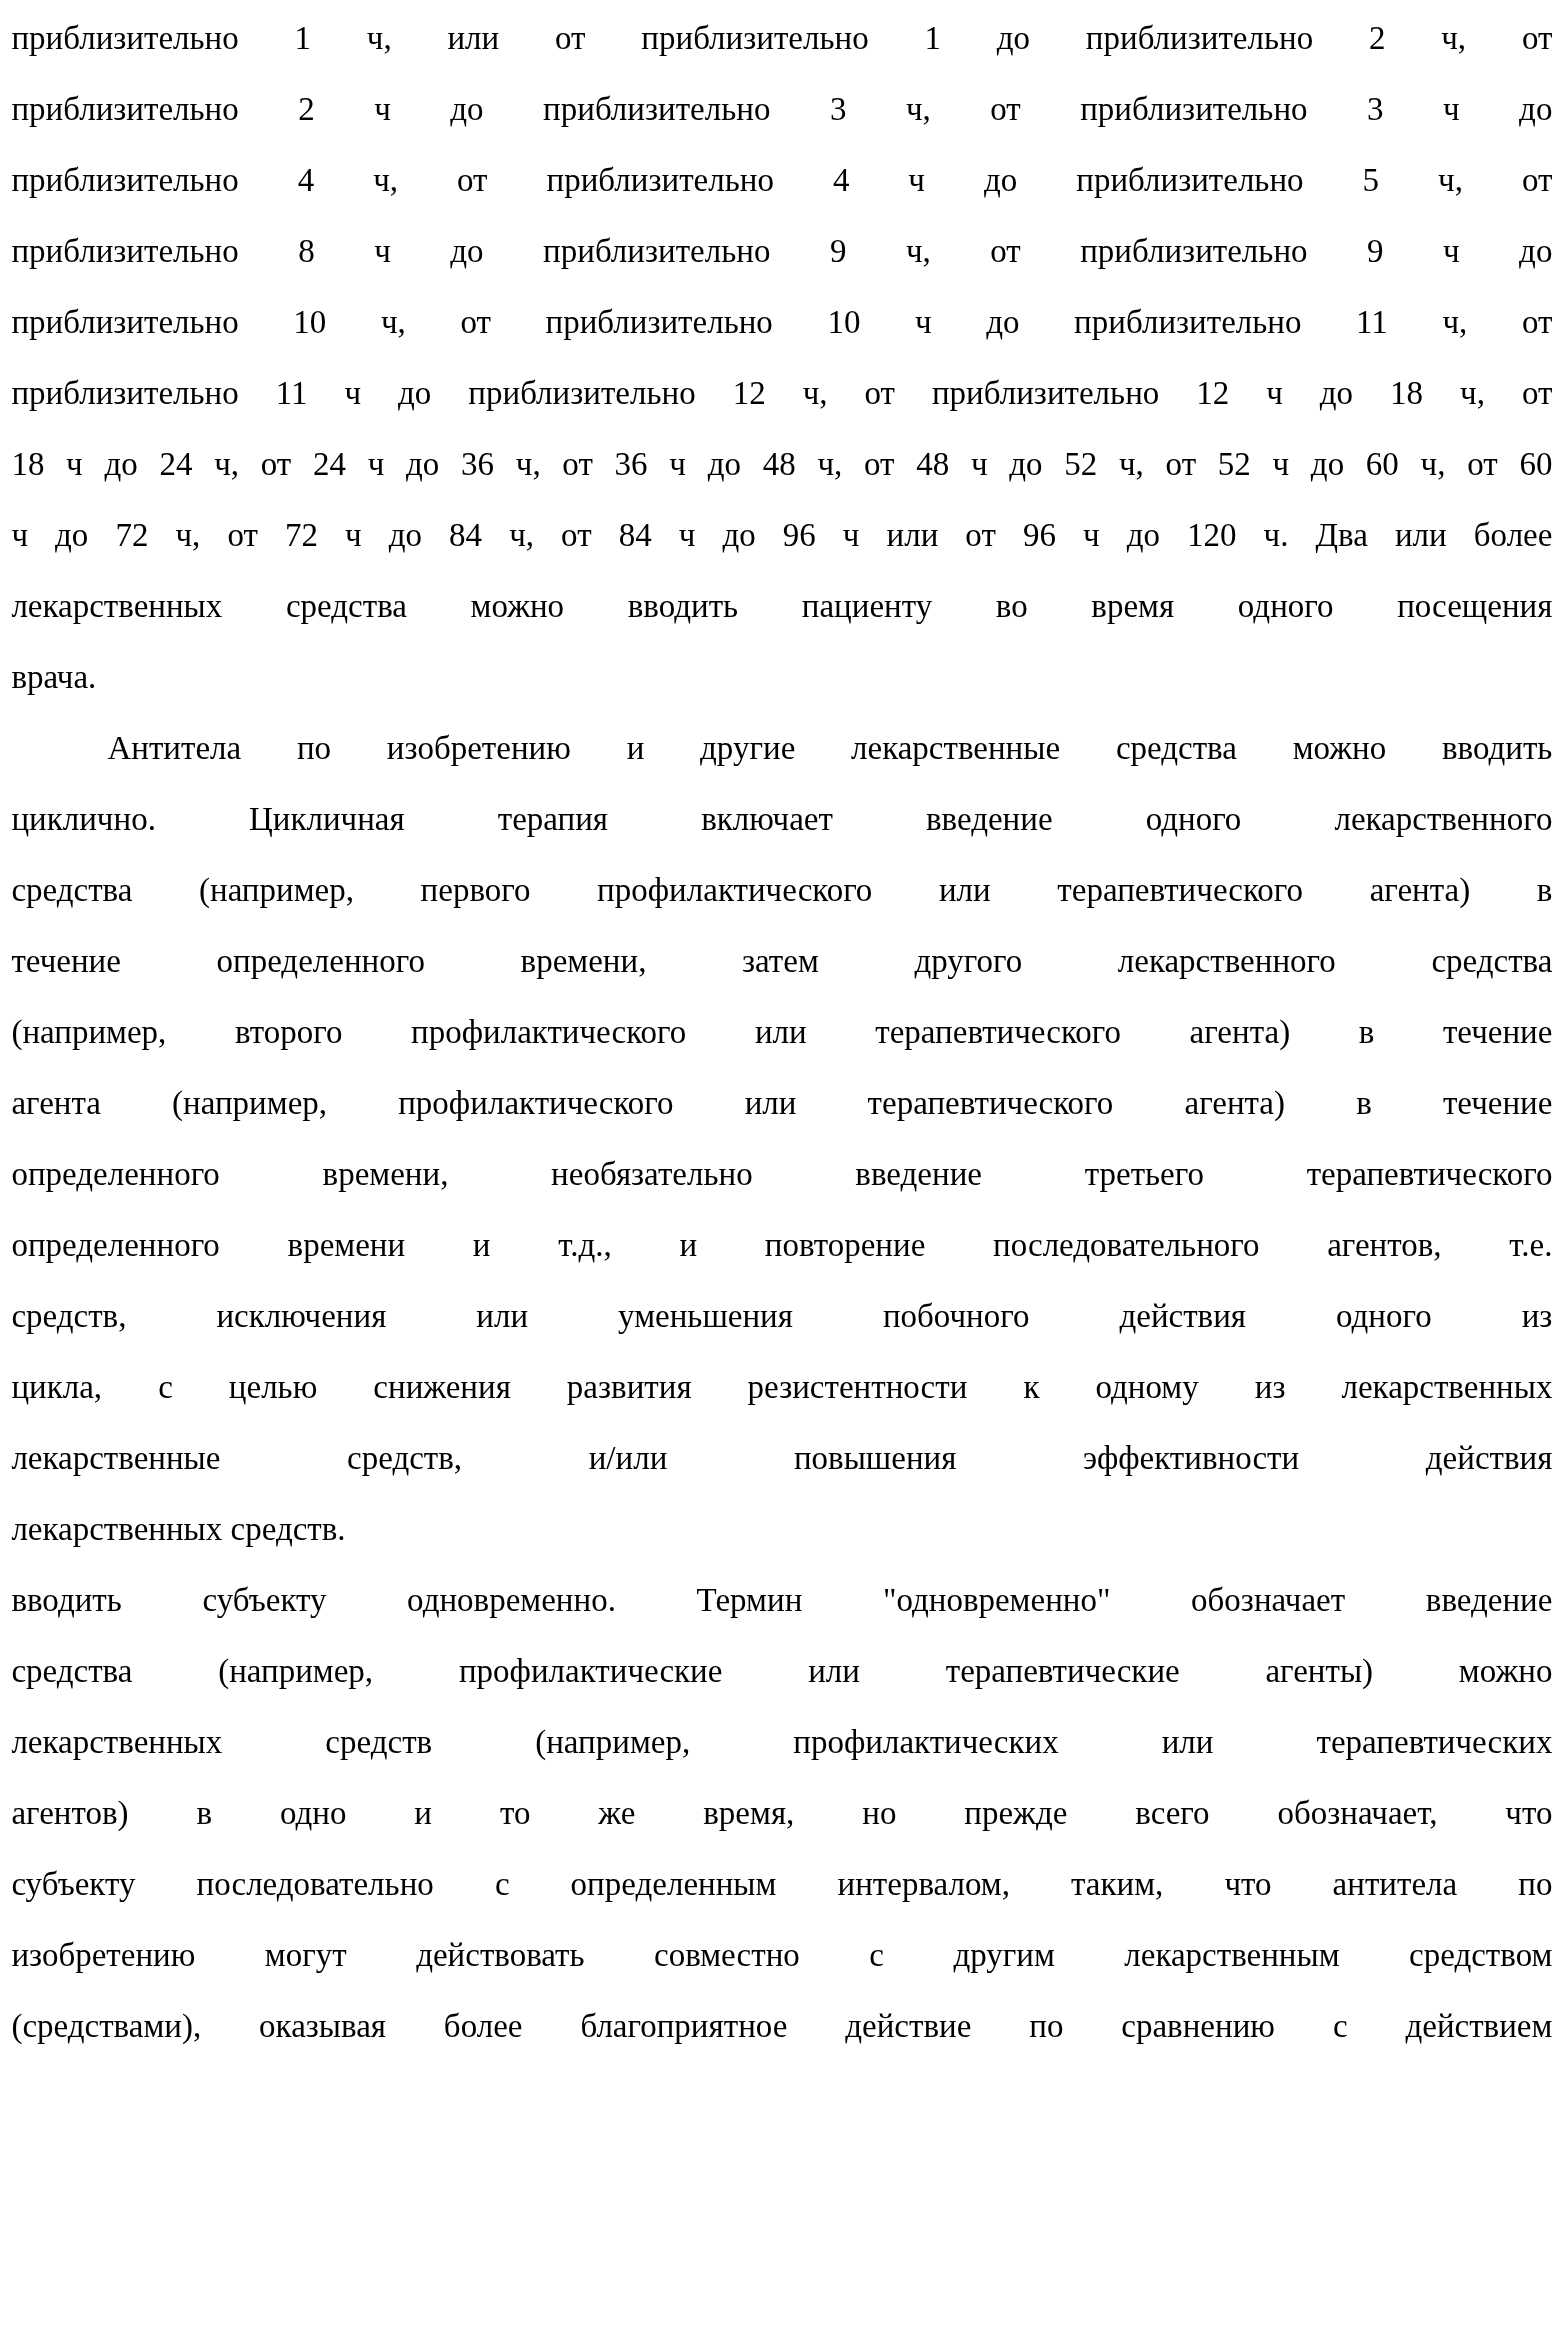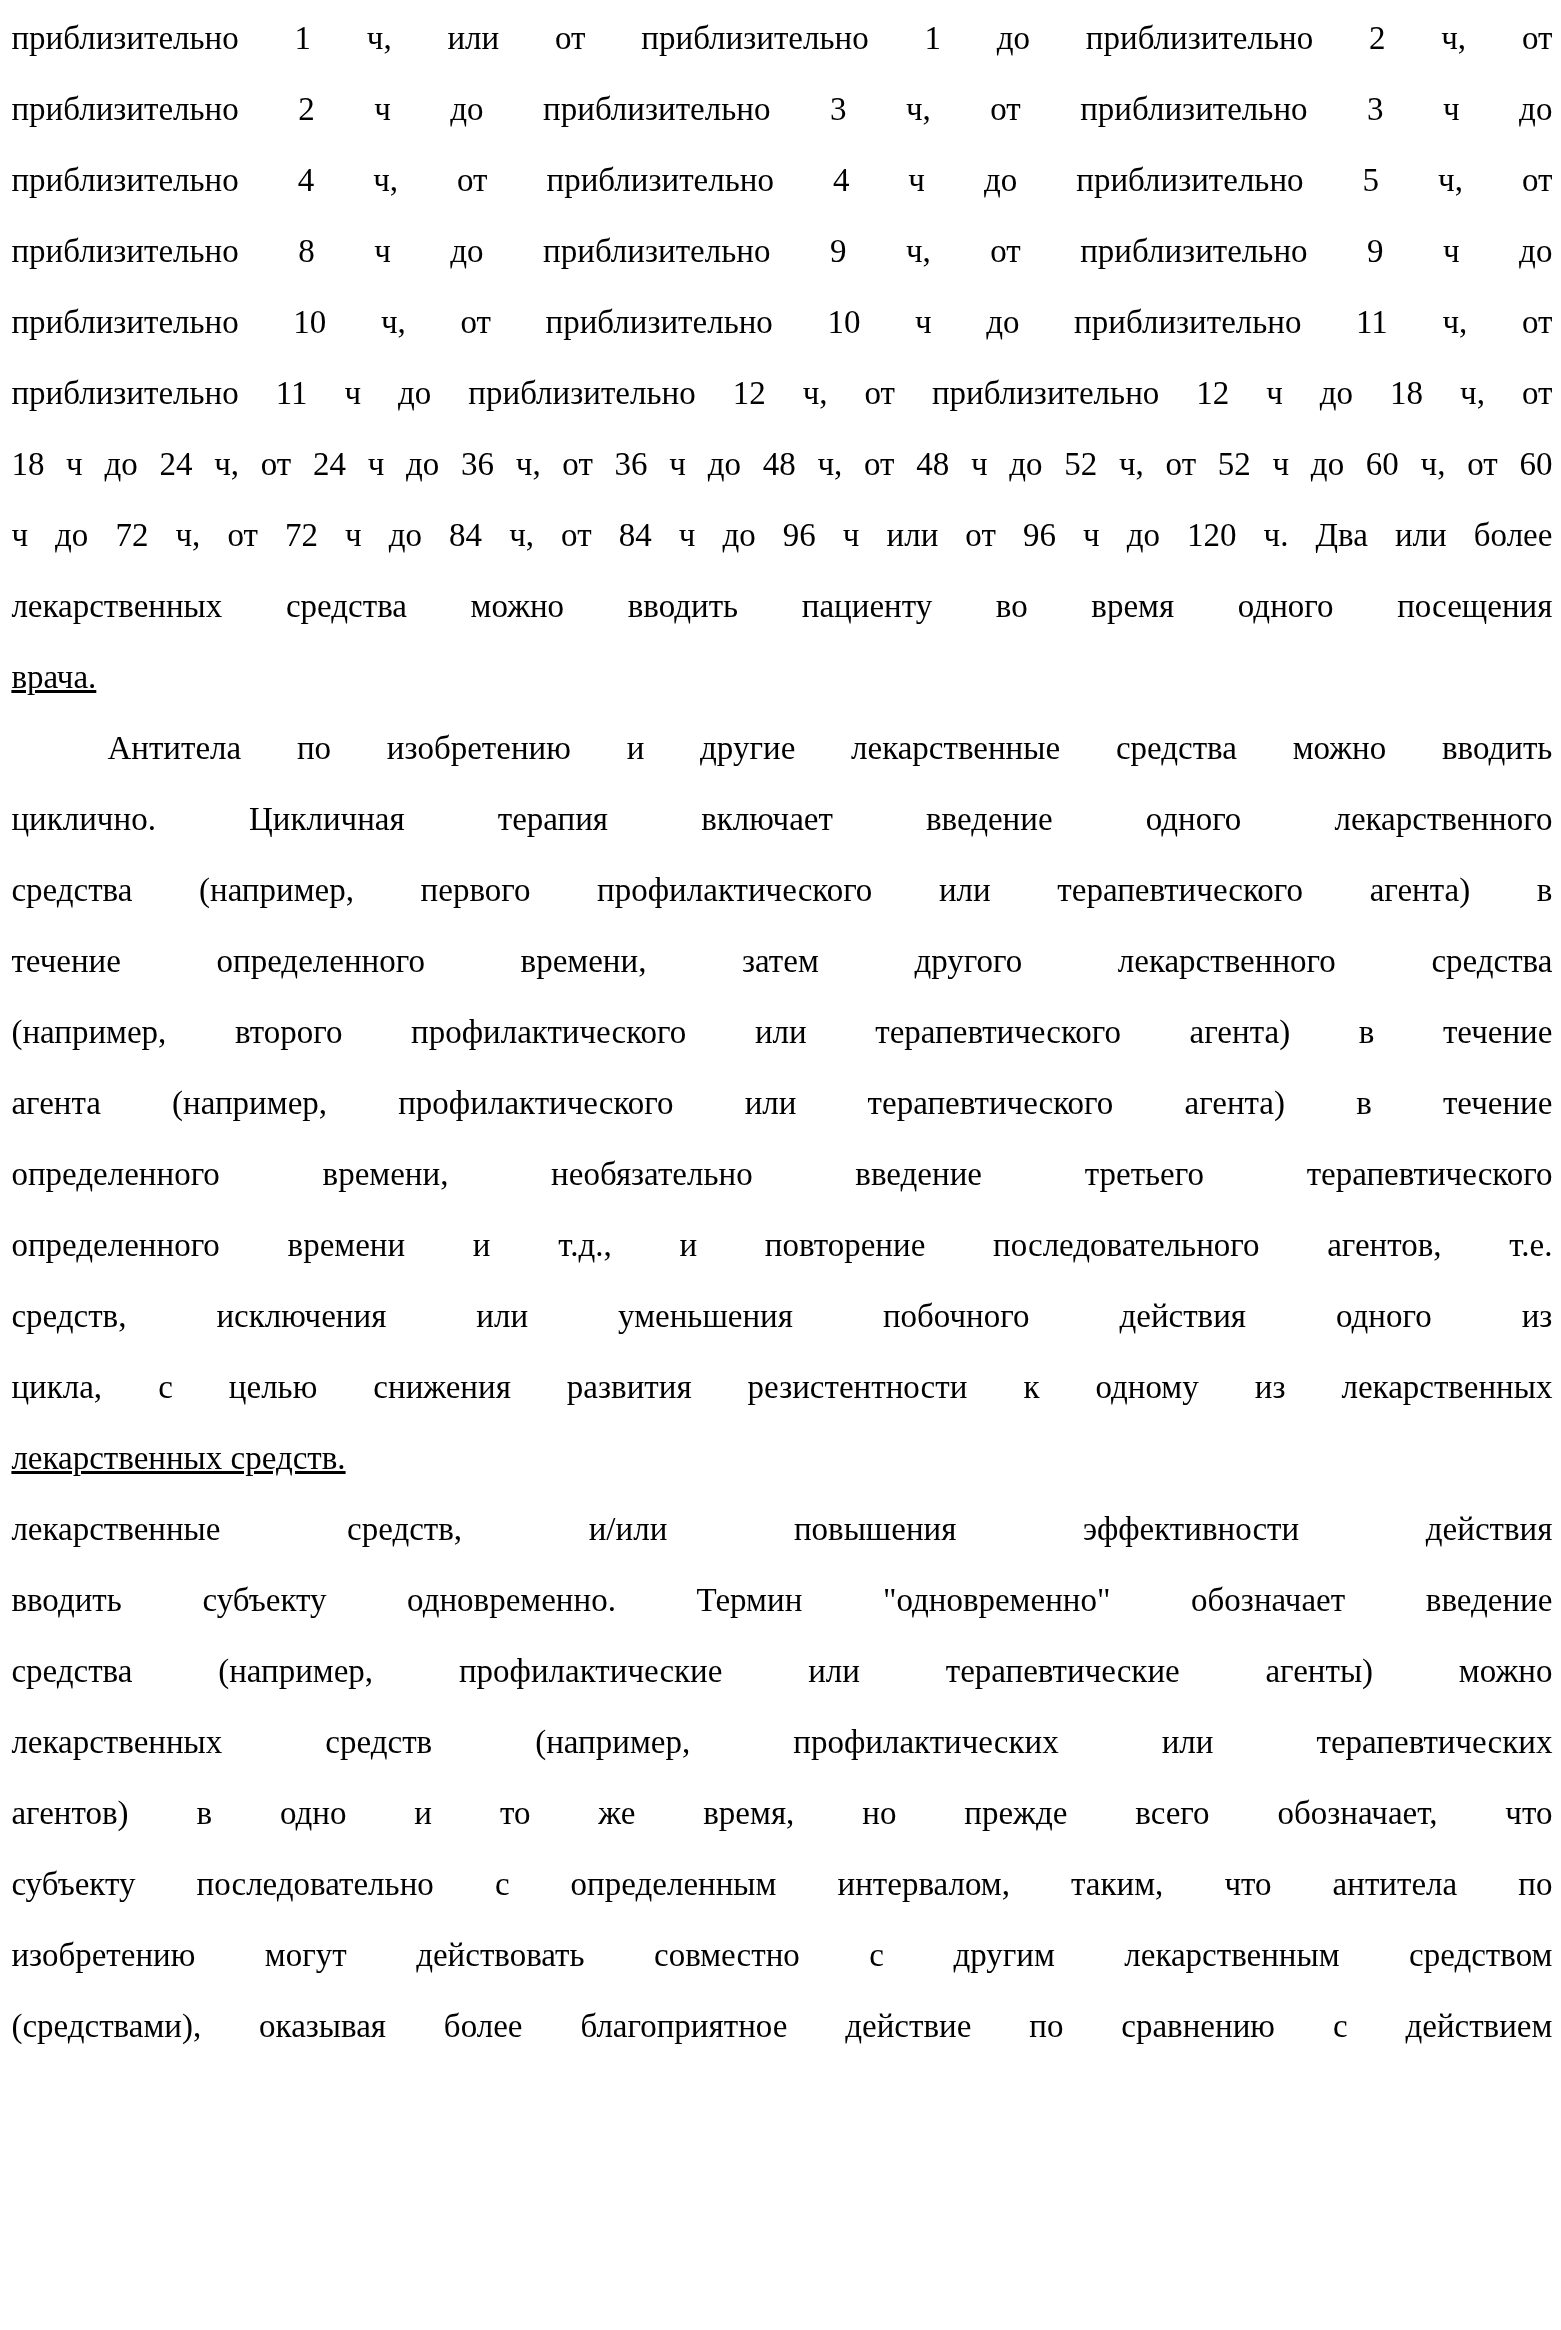--- a/index.html
+++ b/index.html
@@ -3,21 +3,21 @@
 <meta charset="utf-8">
 <style>
   html, body { margin:0; padding:0; background:#ffffff; }
   body { width:1561px; height:2330px; overflow:hidden; position:relative; }
   .page {
     position:absolute; left:11.4px; top:3.3px; width:1541px;
     font-family:"Liberation Serif", serif;
     font-size:33px; line-height:71px; color:#000;
   }
   .line { display:block; white-space:nowrap; text-align:justify; text-align-last:justify; height:71px; }
-  .line.last { text-align-last:left;text-decoration:underline; }
+  .line.last { text-align-last:left; }
   .line.indent { padding-left:96px; }
 </style>
 </head>
 <body>
 
 <div class="page">
 
   <div>
     <span class="line">приблизительно 1 ч, или от приблизительно 1 до приблизительно 2 ч, от</span>
     <span class="line">приблизительно 2 ч до приблизительно 3 ч, от приблизительно 3 ч до</span>
@@ -35,22 +35,22 @@
     <span class="line indent">Антитела по изобретению и другие лекарственные средства можно вводить</span>
     <span class="line">циклично. Цикличная терапия включает введение одного лекарственного</span>
     <span class="line">средства (например, первого профилактического или терапевтического агента) в</span>
     <span class="line">течение определенного времени, затем другого лекарственного средства</span>
     <span class="line">(например, второго профилактического или терапевтического агента) в течение</span>
     <span class="line">агента (например, профилактического или терапевтического агента) в течение</span>
     <span class="line">определенного времени, необязательно введение третьего терапевтического</span>
     <span class="line">определенного времени и т.д., и повторение последовательного агентов, т.е.</span>
     <span class="line">средств, исключения или уменьшения побочного действия одного из</span>
     <span class="line">цикла, с целью снижения развития резистентности к одному из лекарственных</span>
+    <span class="line">лекарственные средств, и/или повышения эффективности действия</span>
     <span class="line last">лекарственных средств.</span>
-    <span class="line">лекарственные средств, и/или повышения эффективности действия</span>
   </div>
 
   <div>
     <span class="line">вводить субъекту одновременно. Термин "одновременно" обозначает введение</span>
     <span class="line">средства (например, профилактические или терапевтические агенты) можно</span>
     <span class="line">лекарственных средств (например, профилактических или терапевтических</span>
     <span class="line">агентов) в одно и то же время, но прежде всего обозначает, что</span>
     <span class="line">субъекту последовательно с определенным интервалом, таким, что антитела по</span>
     <span class="line">изобретению могут действовать совместно с другим лекарственным средством</span>
     <span class="line">(средствами), оказывая более благоприятное действие по сравнению с действием</span>

